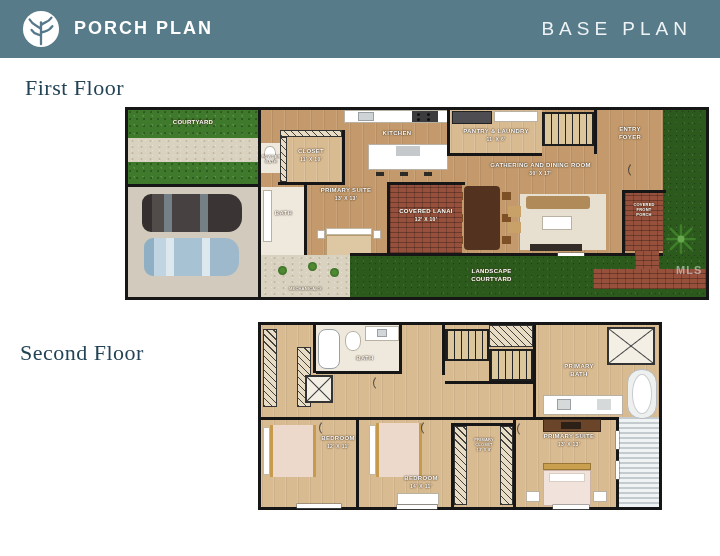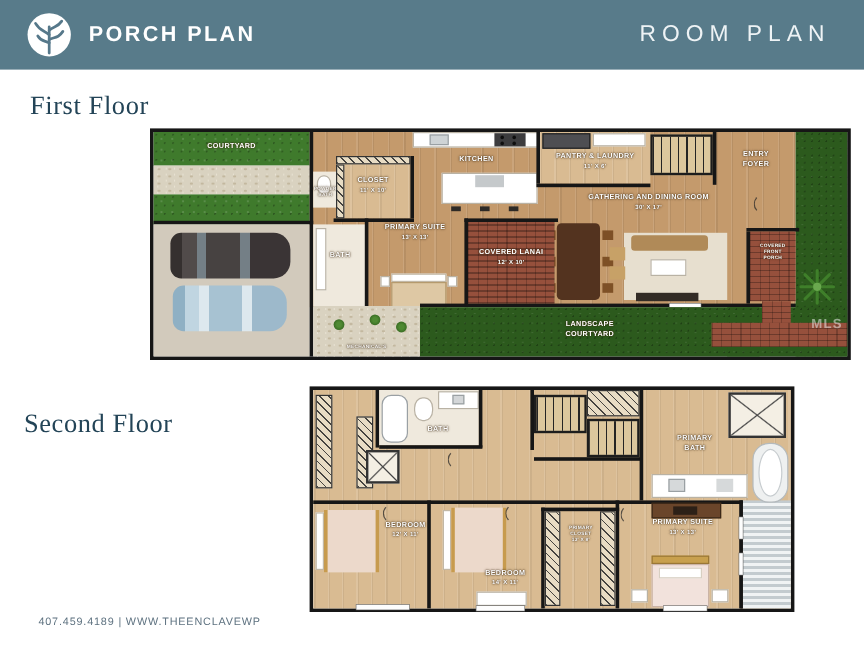--- a/index.html
+++ b/index.html
@@ -94,21 +94,21 @@
         <g stroke="#56788a" fill="none" stroke-width="2.4" stroke-linecap="round">
           <path d="M20 36 V13"></path>
           <path d="M20 20 C16 16 12 17 8 10"></path>
           <path d="M20 16 C24 12 27 14 31 8"></path>
           <path d="M20 27 C16 25 13 26 10 21"></path>
           <path d="M20 24 C25 22 28 23 32 17"></path>
         </g>
       </svg>
     </div>
     <div class="brand">PORCH PLAN</div>
-    <div class="plan">ROOM PLAN</div>
+    <div class="plan">BASE PLAN</div>
   </div>
 
   <h2 id="t1" class="floor-title">First Floor</h2>
   <h2 id="t2" class="floor-title">Second Floor</h2>
 
   <div id="ff">
 
     <div class="wood" style="left:130px;top:0;width:405px;height:146px"></div>
 
     <div class="grass" style="left:0;top:0;width:130px;height:28px"></div>
@@ -324,15 +324,14 @@
     <div class="furn-w" style="left:332px;top:166px;width:14px;height:11px"></div>
     <div class="win" style="left:292px;top:180px;width:36px;height:4px"></div>
     <div class="win" style="left:355px;top:106px;width:3px;height:18px"></div>
     <div class="win" style="left:355px;top:136px;width:3px;height:18px"></div>
     <div class="arc" style="left:256px;top:96px"></div>
   </div>
 
   <div id="wm">MLS</div>
 
   <footer>
-    <div>407.459.4189 | WWW.THEENCLAVEWP</div>
   </footer>
 </div>
 
 </body></html>

